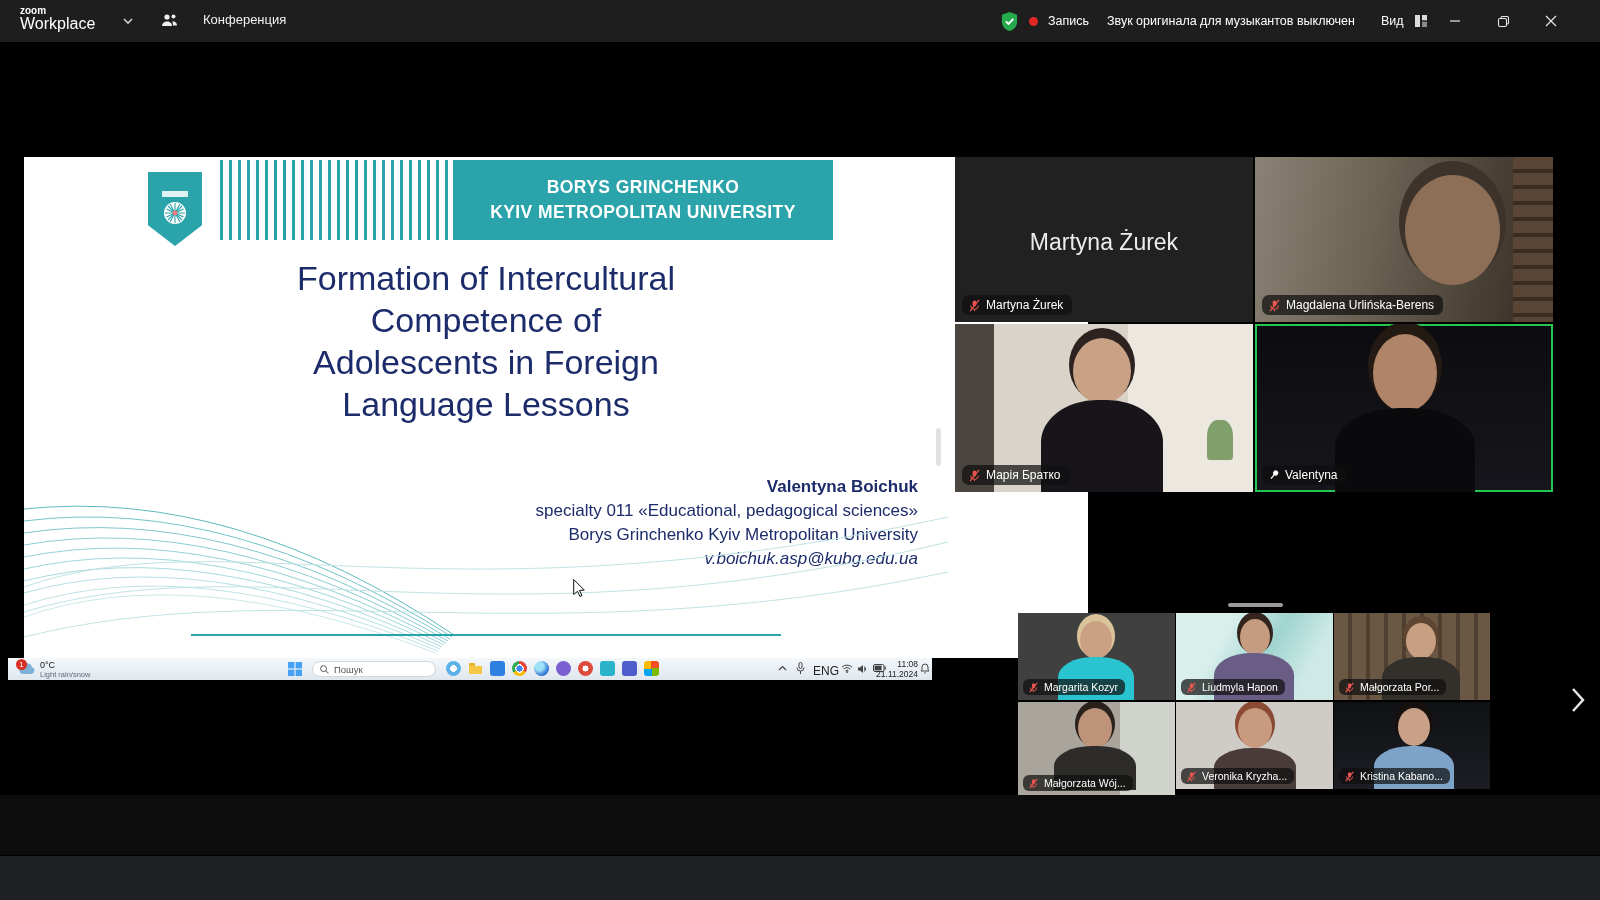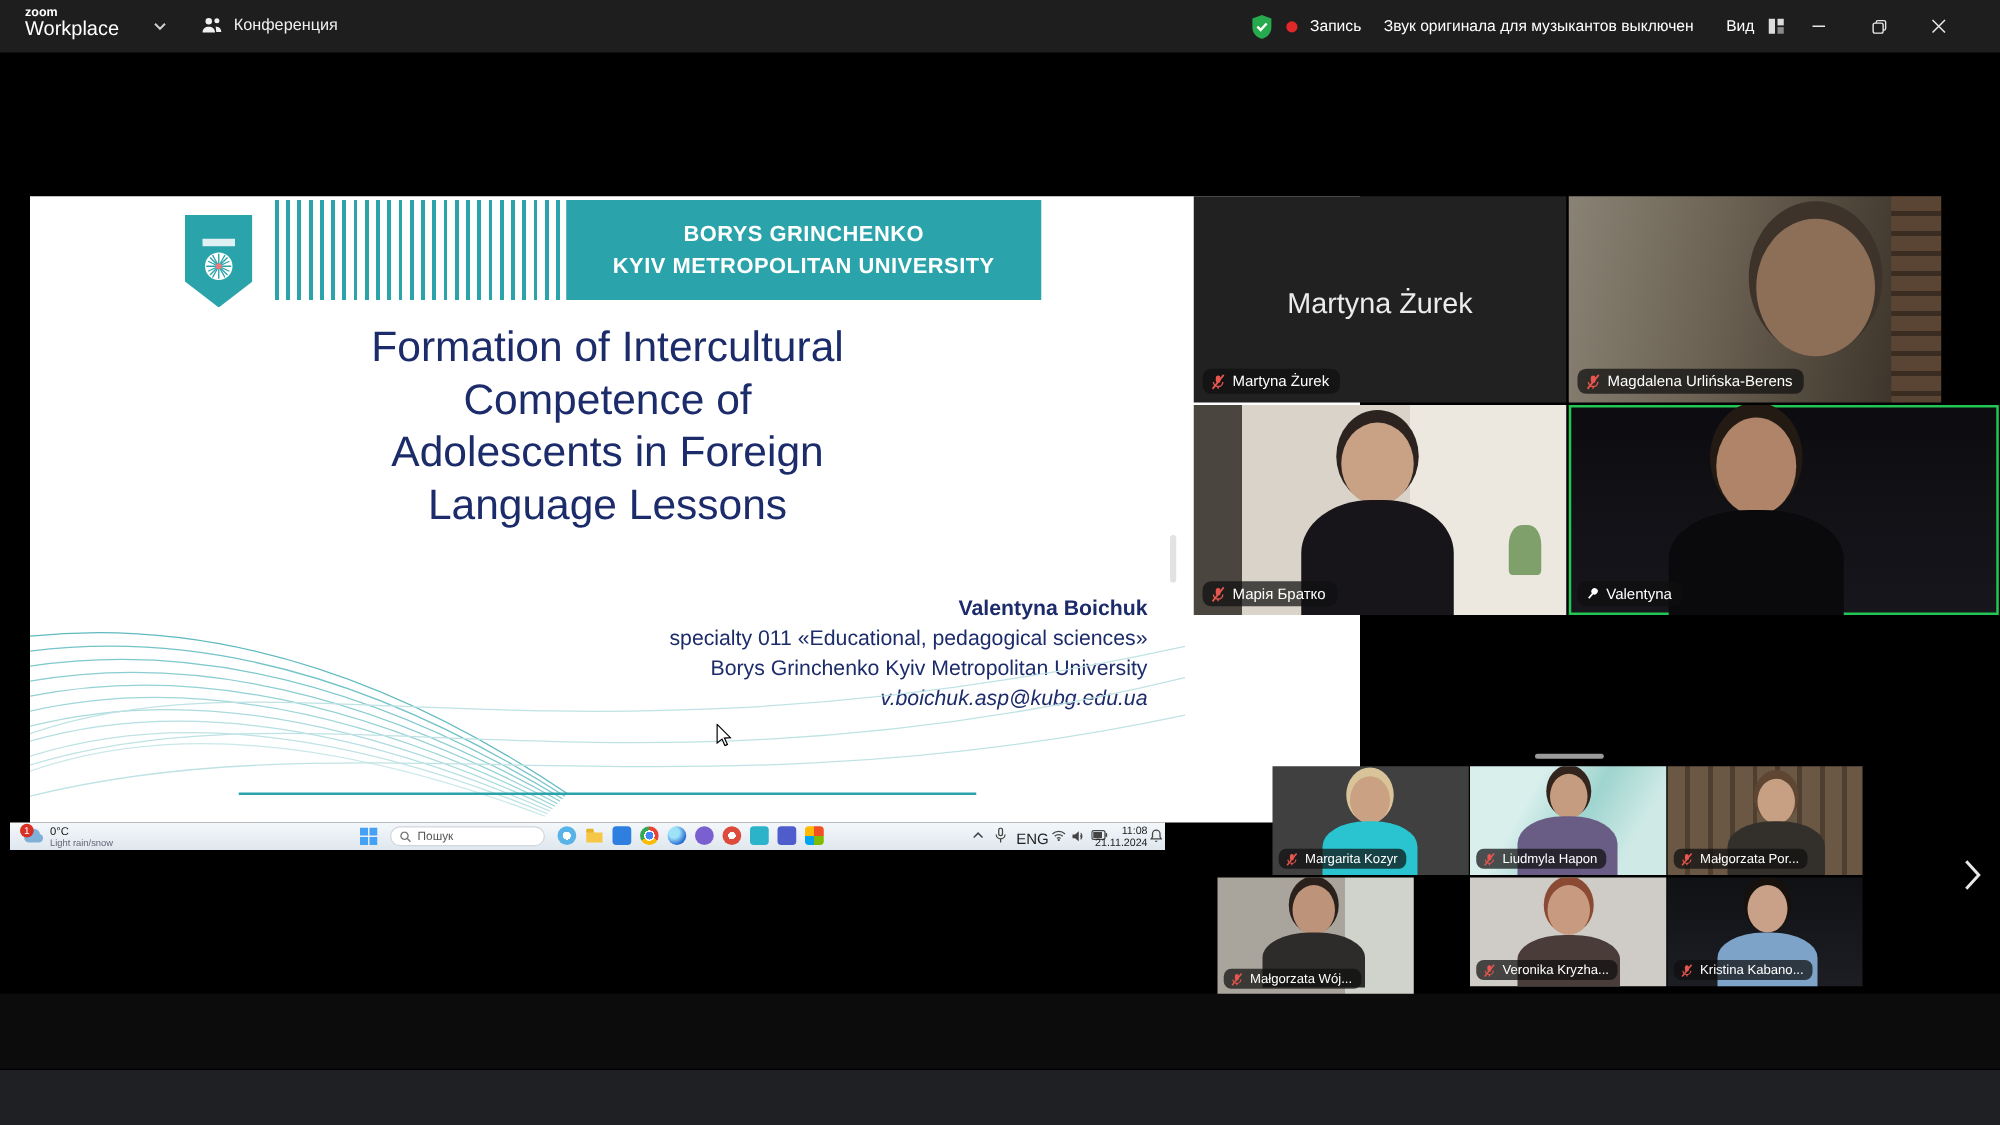--- a/index.html
+++ b/index.html
@@ -6,21 +6,21 @@
   .screen{position:relative;width:1600px;height:900px;background:#000;overflow:hidden;
           font-family:"Liberation Sans",sans-serif;-webkit-font-smoothing:antialiased;}
   .abs{position:absolute;}
   svg{display:block;}
 
   
   .titlebar{position:absolute;left:0;top:0;width:1600px;height:42px;background:#1e1e1e;color:#fff;}
   .logo-small{position:absolute;left:20px;top:5px;font-size:10px;font-weight:700;color:#fff;}
   .logo-big{position:absolute;left:20px;top:15px;font-size:16px;font-weight:400;color:#fff;}
   .tb-chev{position:absolute;left:122px;top:17px;}
-  .conf{position:absolute;left:160px;top:12px;display:flex;gap:8px;align-items:center;font-size:13px;color:#f0f0f0;}
+  .conf{position:absolute;left:160px;top:12px;display:flex;gap:24px;align-items:center;font-size:13px;color:#f0f0f0;}
   .share-tab{position:absolute;left:388px;top:6px;width:232px;height:30px;background:#3d3d3d;border-radius:8px;
              display:flex;align-items:center;gap:8px;padding:0 8px;box-sizing:border-box;color:#fff;font-size:13px;}
   .lh-avatar{width:22px;height:22px;border-radius:4px;background:#b8433f;color:#fff;font-size:11px;font-weight:700;
              display:flex;align-items:center;justify-content:center;flex:none;}
   .tab-more{margin-left:auto;width:18px;height:18px;border:1.4px solid #cfcfcf;border-radius:50%;
             display:flex;align-items:center;justify-content:center;color:#cfcfcf;font-size:10px;letter-spacing:1px;}
   .rec-cluster{position:absolute;left:1000px;top:0;height:42px;display:flex;align-items:center;gap:10px;color:#fff;font-size:12.5px;}
   .rec-dot{width:9px;height:9px;border-radius:50%;background:#e02828;display:inline-block;}
   .winctl{position:absolute;top:0;width:46px;height:42px;display:flex;align-items:center;justify-content:center;color:#e8e8e8;}
 
@@ -314,21 +314,21 @@
       <svg width="13" height="13" viewBox="0 0 14 14">
           <rect x="5" y="1.5" width="4" height="6.5" rx="2" fill="#e9564f"></rect>
           <path d="M3 7a4 4 0 0 0 8 0" fill="none" stroke="#e9564f" stroke-width="1.2"></path>
           <line x1="7" y1="11" x2="7" y2="13" stroke="#e9564f" stroke-width="1.2"></line>
           <line x1="2.2" y1="13" x2="11.8" y2="1" stroke="#e9564f" stroke-width="1.5"></line>
         </svg>
       <span>Марія Братко</span>
     </div>
   </div>
 
-  <div class="tile active" style="left:1255px;top:324px;width:344px;height:168px;background:linear-gradient(180deg,#0c0c10,#16161c)">
+  <div class="tile active" style="left:1255px;top:324px;width:298px;height:168px;background:linear-gradient(180deg,#0c0c10,#16161c)">
     <div class="head" style="left:118px;top:10px;width:64px;height:78px;background:#b08468;box-shadow:0 -7px 0 5px #241a14"></div>
     <div class="torso" style="left:80px;top:84px;width:140px;height:84px;background:#0a0a0c"></div>
     <div class="namepill">
       <svg width="12" height="12" viewBox="0 0 14 14">
           <g transform="rotate(40 7 7)">
             <circle cx="7" cy="4" r="3" fill="#fff"></circle>
             <rect x="6.2" y="6.5" width="1.6" height="6" fill="#fff"></rect>
           </g>
         </svg>
       <span>Valentyna</span>
@@ -369,21 +369,21 @@
     <div class="namepill">
         <svg width="11" height="11" viewBox="0 0 14 14">
           <rect x="5" y="1.5" width="4" height="6.5" rx="2" fill="#e9564f"></rect>
           <path d="M3 7a4 4 0 0 0 8 0" fill="none" stroke="#e9564f" stroke-width="1.2"></path>
           <line x1="7" y1="11" x2="7" y2="13" stroke="#e9564f" stroke-width="1.2"></line>
           <line x1="2.2" y1="13" x2="11.8" y2="1" stroke="#e9564f" stroke-width="1.5"></line>
         </svg>
         <span>Małgorzata Por...</span>
       </div>
   </div>
-  <div class="tile small" style="left:974px;top:702px;width:157px;height:94px;background:linear-gradient(90deg,#a9a49c 0 65%,#cfd3cc 65% 100%)">
+  <div class="tile small" style="left:1018px;top:702px;width:157px;height:94px;background:linear-gradient(90deg,#a9a49c 0 65%,#cfd3cc 65% 100%)">
     <div class="head" style="left:60px;top:6px;width:34px;height:40px;background:#bd9379;box-shadow:0 -4px 0 3px #2a211c"></div>
     <div class="torso" style="left:36px;top:44px;width:82px;height:44px;background:#2e2c2a"></div>
     <div class="namepill">
         <svg width="11" height="11" viewBox="0 0 14 14">
           <rect x="5" y="1.5" width="4" height="6.5" rx="2" fill="#e9564f"></rect>
           <path d="M3 7a4 4 0 0 0 8 0" fill="none" stroke="#e9564f" stroke-width="1.2"></path>
           <line x1="7" y1="11" x2="7" y2="13" stroke="#e9564f" stroke-width="1.2"></line>
           <line x1="2.2" y1="13" x2="11.8" y2="1" stroke="#e9564f" stroke-width="1.5"></line>
         </svg>
         <span>Małgorzata Wój...</span>

